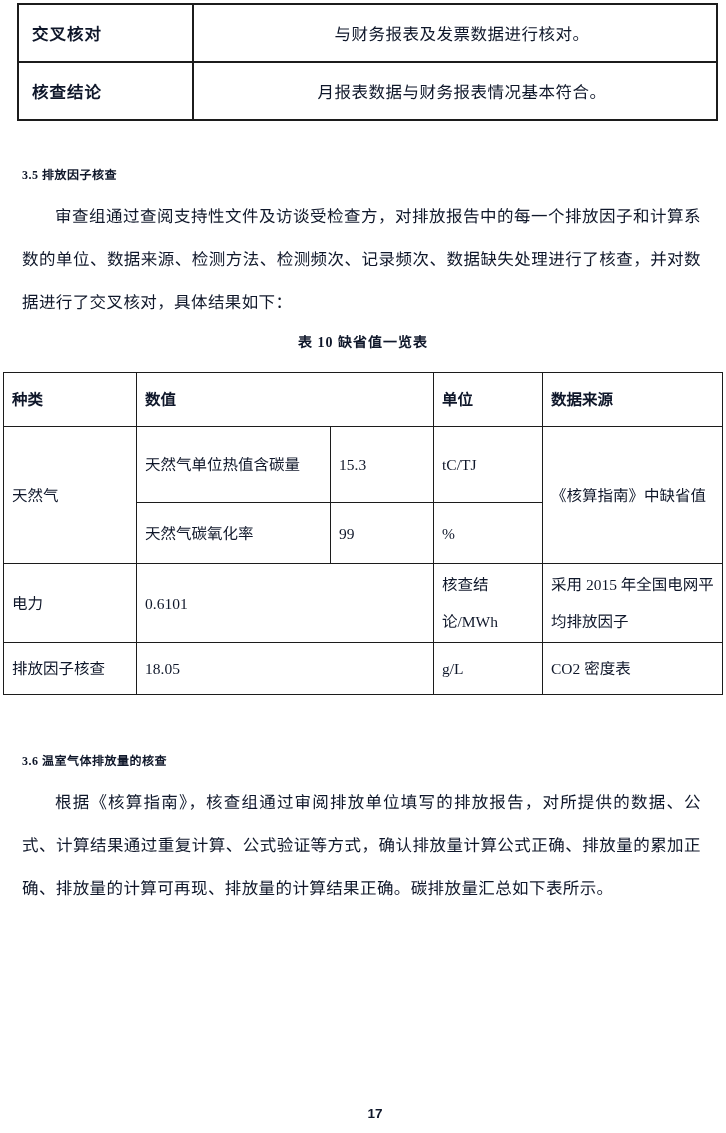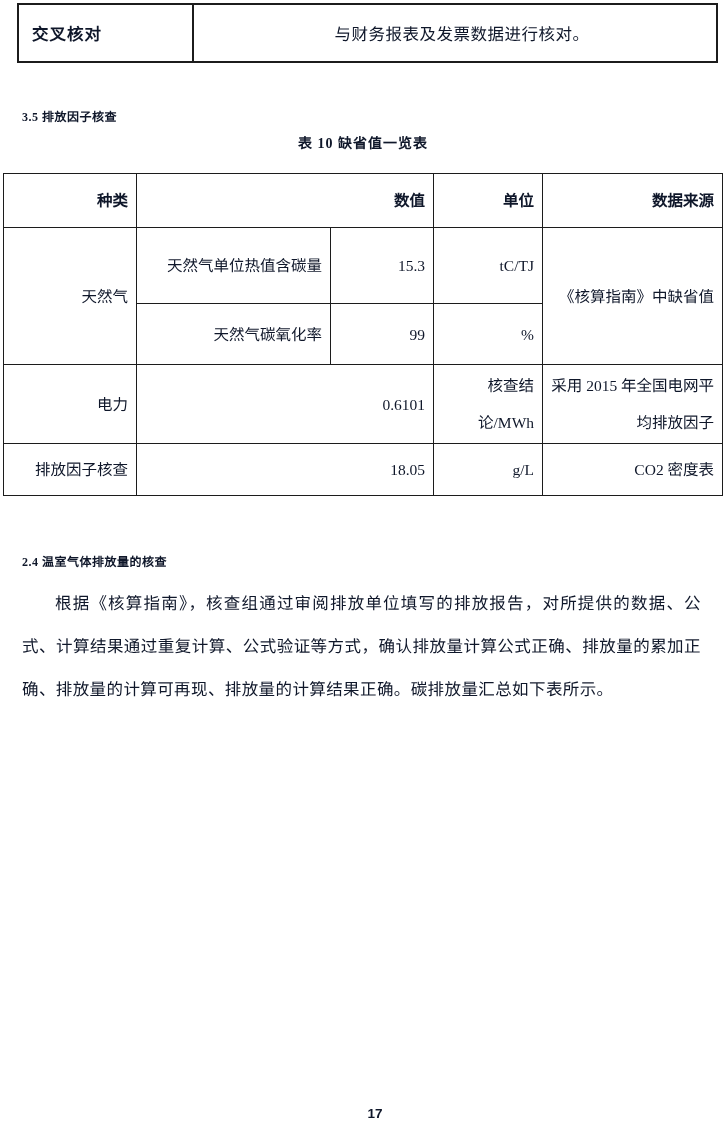--- a/index.html
+++ b/index.html
@@ -72,21 +72,21 @@
   
   .dv-table {
     border-collapse: collapse;
     table-layout: fixed;
     width: 719px;
     margin: 21px 0 0 3px;
     font-size: 15.5px;
   }
   .dv-table th, .dv-table td {
     border: 1.5px solid #1c1c1c;
-    text-align: right;
+    text-align: left;
     vertical-align: middle;
     padding: 2px 8px;
     line-height: 37px;
     word-break: break-word;
   }
   .dv-table th { font-weight: bold; }
   .dv-table tr.r-head { height: 54px; }
   .dv-table tr.r1 { height: 76px; }
   .dv-table tr.r2 { height: 61px; }
   .dv-table tr.r3 { height: 77px; }
@@ -108,24 +108,29 @@
 <body>
 
 <div class="page">
 
   <table class="kv-table">
     <tbody>
       <tr>
         <th>交叉核对</th>
         <td>与财务报表及发票数据进行核对。</td>
       </tr>
+      <tr>
+        <th>核查结论</th>
+        <td>月报表数据与财务报表情况基本符合。</td>
+      </tr>
     </tbody>
   </table>
 
   <div class="section-heading">3.5 排放因子核查</div>
+  <div class="para">审查组通过查阅支持性文件及访谈受检查方，对排放报告中的每一个排放因子和计算系数的单位、数据来源、检测方法、检测频次、记录频次、数据缺失处理进行了核查，并对数据进行了交叉核对，具体结果如下：</div>
 
   <div class="table-title">表 10 缺省值一览表</div>
 
   <table class="dv-table">
     <colgroup>
       <col style="width:133px">
       <col style="width:194px">
       <col style="width:103px">
       <col style="width:109px">
       <col style="width:180px">
@@ -157,18 +162,18 @@
       </tr>
       <tr class="r4">
         <td>排放因子核查</td>
         <td colspan="2">18.05</td>
         <td>g/L</td>
         <td>CO2 密度表</td>
       </tr>
     </tbody>
   </table>
 
-  <div class="section-heading second">2.4 温室气体排放量的核查</div>
+  <div class="section-heading second">3.6 温室气体排放量的核查</div>
   <div class="para">根据《核算指南》，核查组通过审阅排放单位填写的排放报告，对所提供的数据、公式、计算结果通过重复计算、公式验证等方式，确认排放量计算公式正确、排放量的累加正确、排放量的计算可再现、排放量的计算结果正确。碳排放量汇总如下表所示。</div>
 
   <div class="page-number">17</div>
 
 </div>
 
 </body></html>

